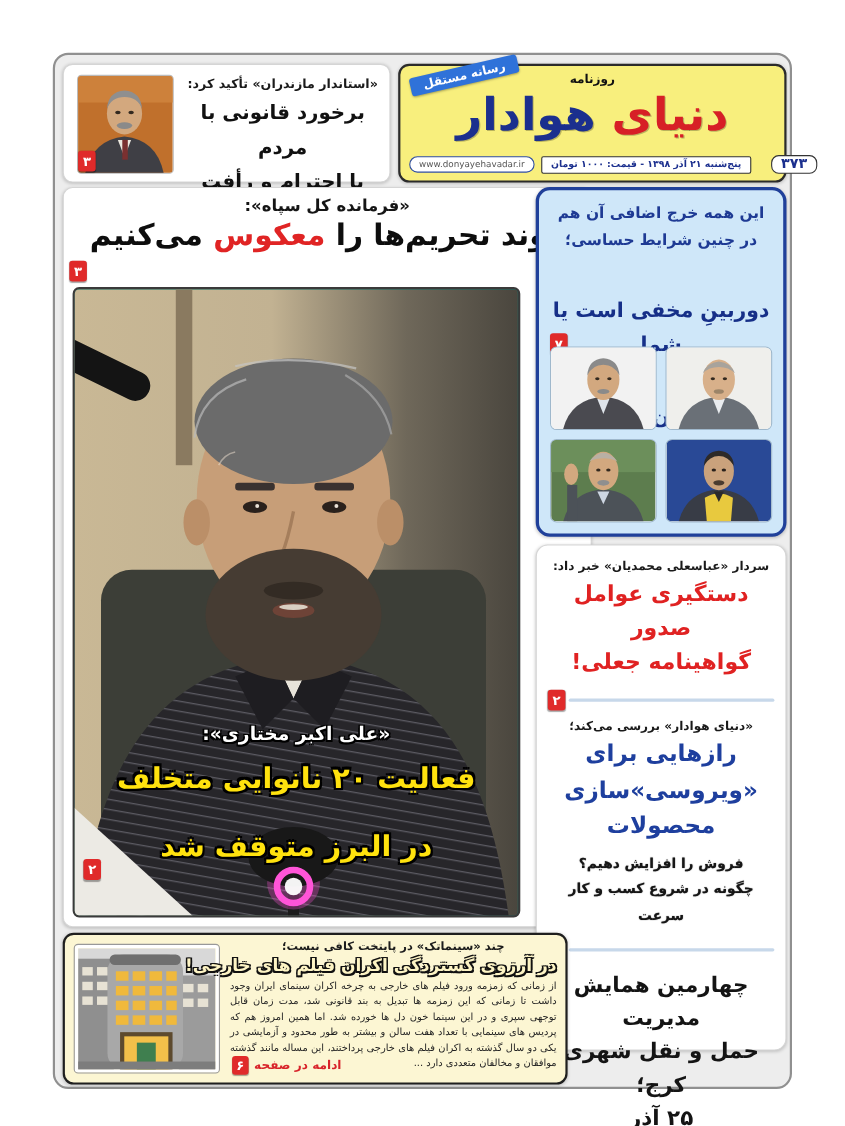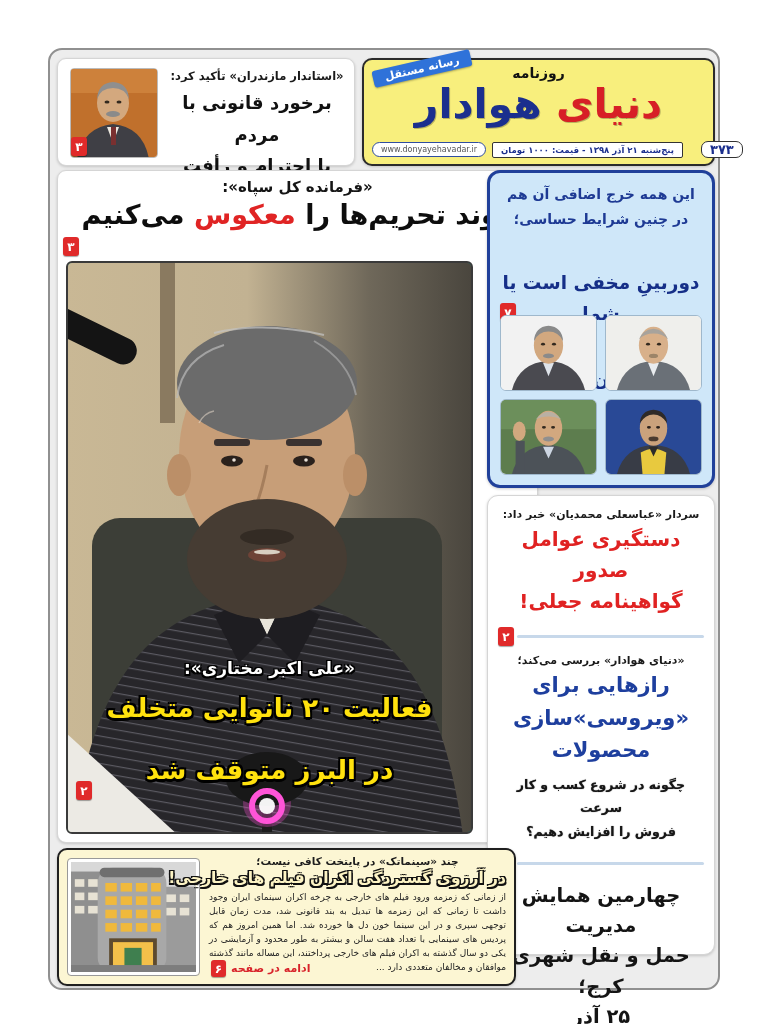--- a/index.html
+++ b/index.html
@@ -19,21 +19,21 @@
   .official-kicker { font-size:11.5px; font-weight:700; color:#1a1a1a; margin-top:2px; }
   .official-title { font-size:18px; font-weight:900; color:#111; line-height:1.75; margin-top:4px; }
 
   
   .card-masthead { left:312px; top:8px; width:353px; height:108px; background:#f8ef7d;
                    border:2px solid #2b2b2b; border-radius:10px; }
   .masthead-sticker { position:absolute; left:8px; top:0px; transform:rotate(-13deg);
                       background:#2f72d9; color:#fff; font-size:11px; font-weight:700;
                       padding:2px 12px; border-radius:3px; box-shadow:0 1px 2px rgba(0,0,0,.3); }
   .masthead-kicker { position:absolute; top:5px; left:0; right:0; text-align:center;
-                     font-size:14px; font-weight:900; color:#111; }
+                     font-size:11px; font-weight:900; color:#111; }
   .masthead-logo { position:absolute; top:20px; left:0; right:0; text-align:center;
                    font-size:41px; font-weight:900; letter-spacing:-1px; line-height:1.2;
                    text-shadow:1px 1px 0 rgba(0,0,0,.25); }
   .logo-red { color:#d71f26; }
   .logo-blue { color:#1b2f8e; }
   .masthead-bottom { position:absolute; left:8px; right:8px; bottom:6px; direction:ltr;
                      display:flex; align-items:center; gap:6px; }
   .mast-url { background:#fff; border:1px solid #2f4da0; border-radius:9px; color:#555;
               font-size:8px; padding:2px 8px; white-space:nowrap; }
   .mast-date { background:#fff; border:1px solid #333; border-radius:2px; color:#1b2f8e;
@@ -295,22 +295,22 @@
         </div>
 
         <div>
           <div class="news-kicker">«دنیای هوادار» بررسی می‌کند؛</div>
           <div class="news-title blue">
             <div>رازهایی برای</div>
             <div>«ویروسی»سازی</div>
             <div>محصولات</div>
           </div>
           <div class="news-sub">
+            <div>فروش را افزایش دهیم؟</div>
             <div>چگونه در شروع کسب و کار سرعت</div>
-            <div>فروش را افزایش دهیم؟</div>
           </div>
           <div class="rule">
             <span class="pbadge">۴</span>
             <span class="line"></span>
           </div>
         </div>
 
         <div>
           <div class="news-title black">
             <div>چهارمین همایش مدیریت</div>

